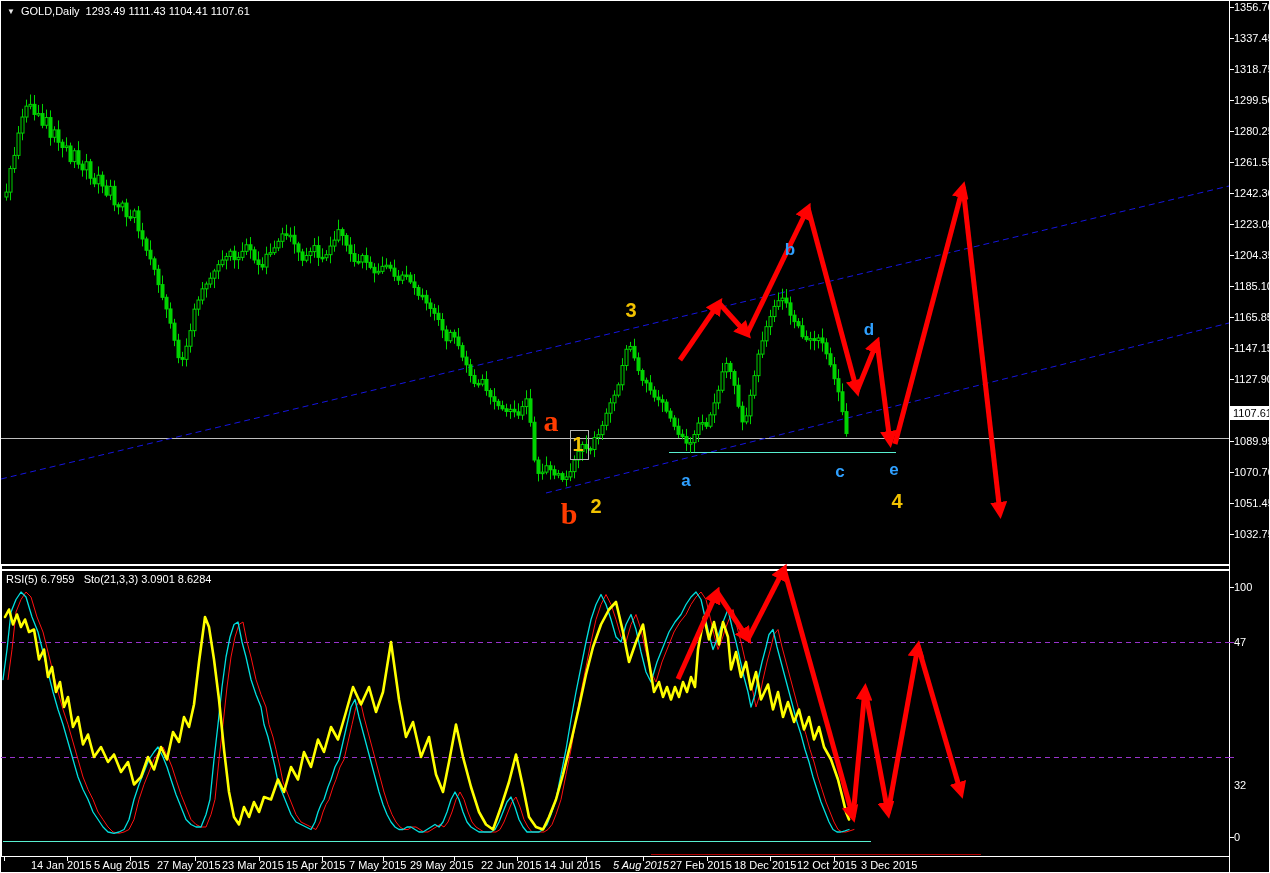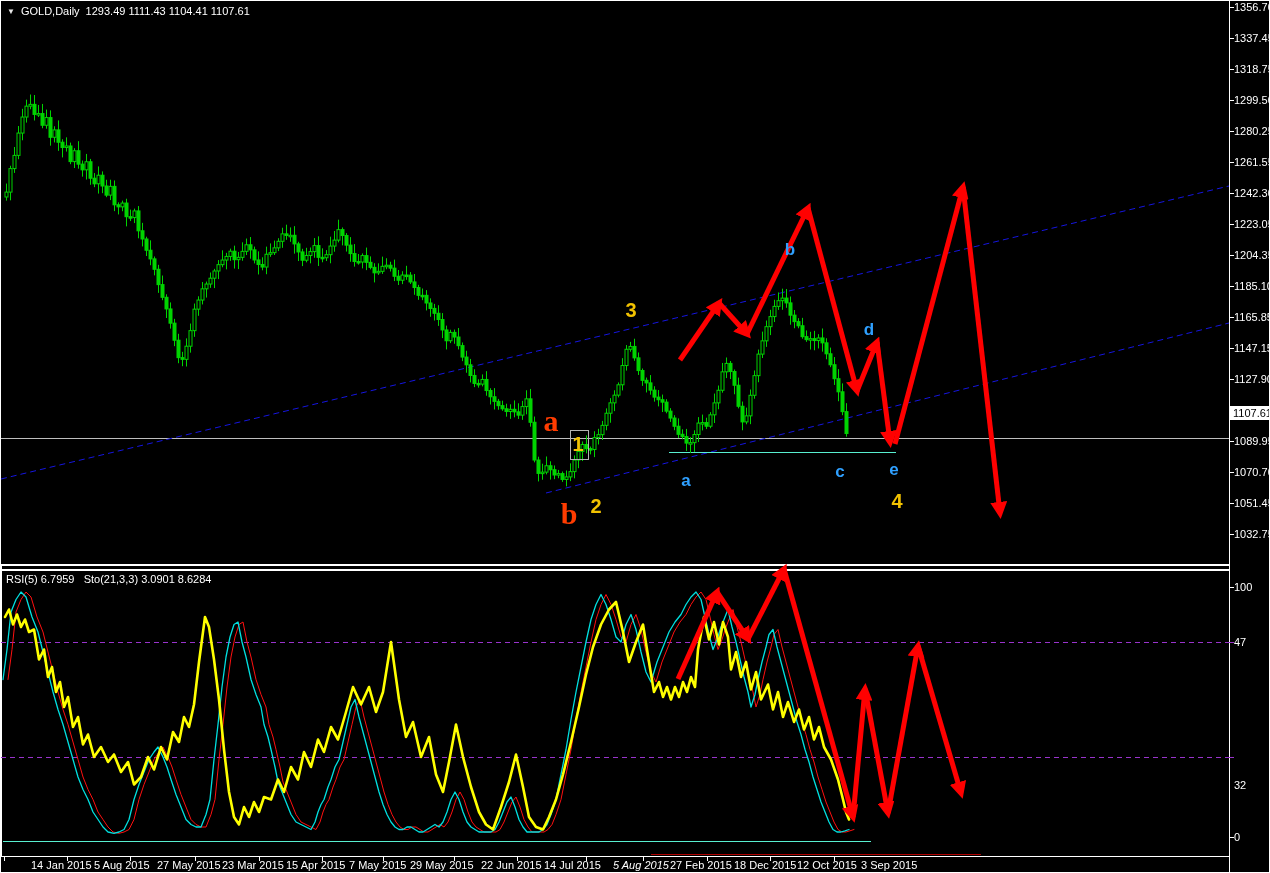--- a/index.html
+++ b/index.html
@@ -566,21 +566,21 @@
       <div class="date-label" style="left: 193px;">23 Mar 2015</div>
       <div class="date-label" style="left: 257px;">15 Apr 2015</div>
       <div class="date-label" style="left: 320px;">7 May 2015</div>
       <div class="date-label" style="left: 381px;">29 May 2015</div>
       <div class="date-label" style="left: 452px;">22 Jun 2015</div>
       <div class="date-label" style="left: 515px;">14 Jul 2015</div>
       <div class="date-label" style="left: 584px; font-style: italic;">5 Aug 2015</div>
       <div class="date-label" style="left: 641px;">27 Feb 2015</div>
       <div class="date-label" style="left: 705px;">18 Dec 2015</div>
       <div class="date-label" style="left: 768px;">12 Oct 2015</div>
-      <div class="date-label" style="left: 832px;">3 Sep 2015</div>
+      <div class="date-label" style="left: 832px;">3 Dec 2015</div>
     </div>
   <div id="waves">
       <div class="wave wave-ab" style="left: 550px; top: 420px; color: rgb(255, 60, 0);">a</div>
       <div class="wave wave-ab" style="left: 568px; top: 513px; color: rgb(255, 60, 0);">b</div>
       <div class="wave wave-num" style="left: 577px; top: 443px; color: rgb(242, 194, 0);">1</div>
       <div class="wave wave-num" style="left: 595px; top: 505px; color: rgb(242, 194, 0);">2</div>
       <div class="wave wave-num" style="left: 630px; top: 309px; color: rgb(242, 194, 0);">3</div>
       <div class="wave wave-num" style="left: 896px; top: 500px; color: rgb(242, 194, 0);">4</div>
       <div class="wave wave-blue" style="left: 685px; top: 480px; color: rgb(47, 160, 255);">a</div>
       <div class="wave wave-blue" style="left: 789px; top: 249px; color: rgb(47, 160, 255);">b</div>

